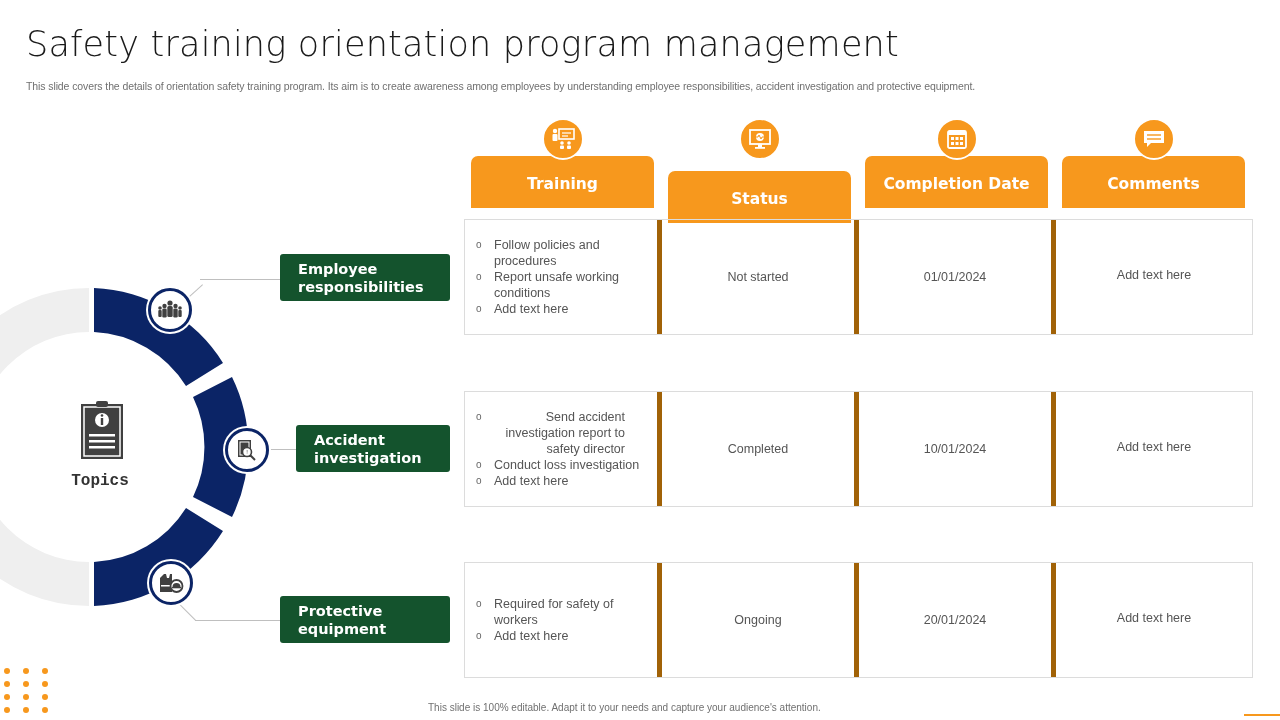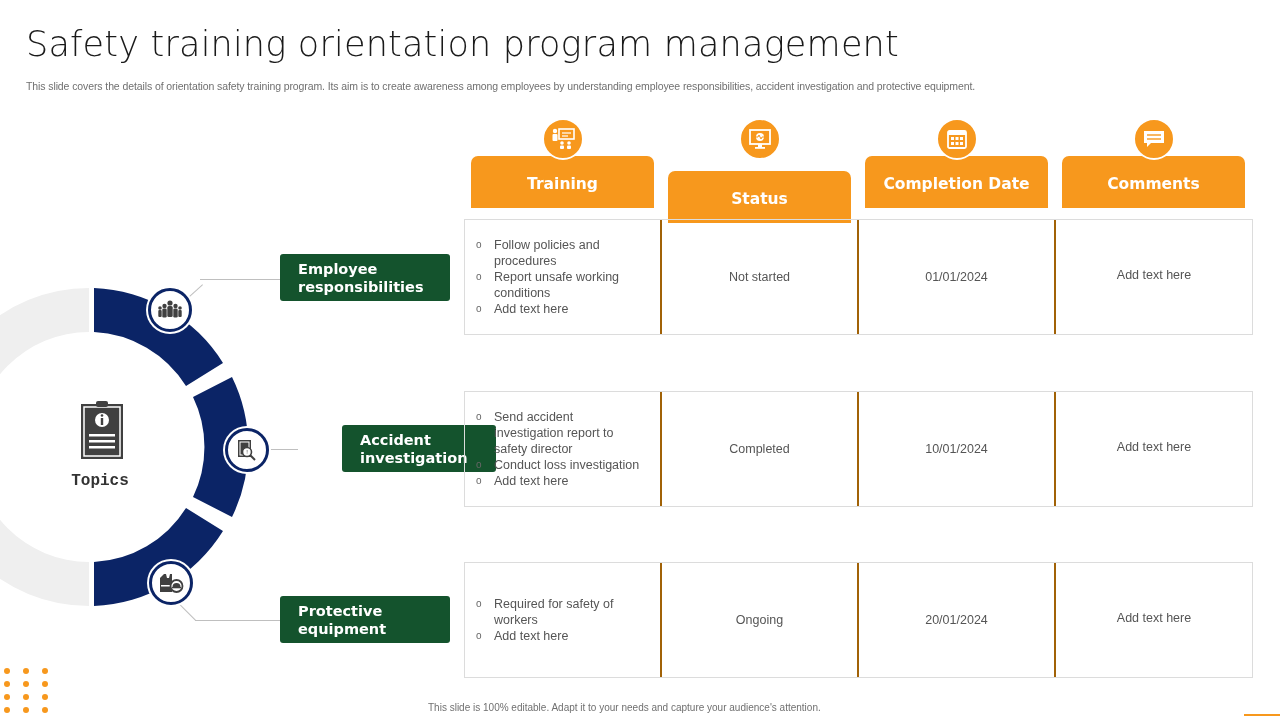--- a/index.html
+++ b/index.html
@@ -18,21 +18,21 @@
   .node svg { width: 26px; height: 26px; }
 
   .topic-box { position: absolute; height: 47px; background: #14532d; border-radius: 3px; color: #ffffff; font-family: "DejaVu Sans", sans-serif; font-weight: bold; font-size: 14.5px; line-height: 18px; padding: 6px 0 0 18px; }
   .connector { position: absolute; background: #bfbfbf; height: 1px; transform-origin: 0 0; }
 
   .col-head { position: absolute; top: 156px; width: 183px; height: 52px; background: #f7981d; border-radius: 7px 7px 0 0; color: #ffffff; font-family: "DejaVu Sans", sans-serif; font-weight: bold; font-size: 15.5px; text-align: center; line-height: 56px; }
   .col-icon { position: absolute; top: 118px; width: 42px; height: 42px; border-radius: 50%; background: #f7981d; border: 2px solid #ffffff; display: flex; align-items: center; justify-content: center; }
   .col-icon svg { width: 26px; height: 26px; }
 
   .row { position: absolute; left: 464px; width: 789px; height: 116px; border: 1px solid #dcdcdc; display: flex; }
-  .cell { border-right: 2px solid #a16207; display: flex; align-items: center; justify-content: center; font-size: 12.5px; color: #555555; }
+  .cell { border-right: 5px solid #a16207; display: flex; align-items: center; justify-content: center; font-size: 12.5px; color: #555555; }
   .cell:last-child { border-right: none; }
   .cell.c1 { width: 197px; justify-content: flex-start; align-items: center; padding-left: 10px; }
   .cell.c2 { width: 197px; }
   .cell.c3 { width: 197px; }
   .cell.c4 { width: 196px; }
   .cell ul { list-style: none; }
   .cell li { position: relative; padding-left: 19px; line-height: 16px; font-size: 12.5px; color: #555555; }
   .cell li::before { content: "o"; position: absolute; left: 1px; top: 0; font-size: 10px; color: #666666; }
   .comment { margin-top: -4px; }
 
@@ -112,21 +112,21 @@
     <circle cx="18.5" cy="16" r="6" fill="#ffffff" stroke="#404040" stroke-width="1.8"></circle>
     <path d="M14.5 17 A4 4 0 0 1 22.5 17 Z" fill="#404040"></path>
     <rect x="14" y="17" width="9" height="1.3" fill="#404040"></rect>
   </svg>
 </div>
 
 <div class="topic-box" style="left:280px; top:254px; width:170px;">
   <div>Employee</div>
   <div>responsibilities</div>
 </div>
-<div class="topic-box" style="left:296px; top:425px; width:154px;margin-left:46px;">
+<div class="topic-box" style="left:296px; top:425px; width:154px;">
   <div>Accident</div>
   <div>investigation</div>
 </div>
 <div class="topic-box" style="left:280px; top:596px; width:170px;">
   <div>Protective</div>
   <div>equipment</div>
 </div>
 
 <div class="col-head" style="left:471px;">Training</div>
 <div class="col-head" style="left:668px;margin-top:15px;">Status</div>
@@ -188,21 +188,21 @@
   <div class="cell c2">Not started</div>
   <div class="cell c3">01/01/2024</div>
   <div class="cell c4">
       <span class="comment">Add text here</span>
     </div>
 </div>
 
 <div class="row" style="top:391px;">
   <div class="cell c1">
     <ul>
-      <li style="width:150px;">Send accident investigation report to safety director</li>
+      <li style="width:150px;text-align:right;">Send accident investigation report to safety director</li>
       <li>Conduct loss investigation</li>
       <li>Add text here</li>
     </ul>
   </div>
   <div class="cell c2">Completed</div>
   <div class="cell c3">10/01/2024</div>
   <div class="cell c4">
       <span class="comment">Add text here</span>
     </div>
 </div>

